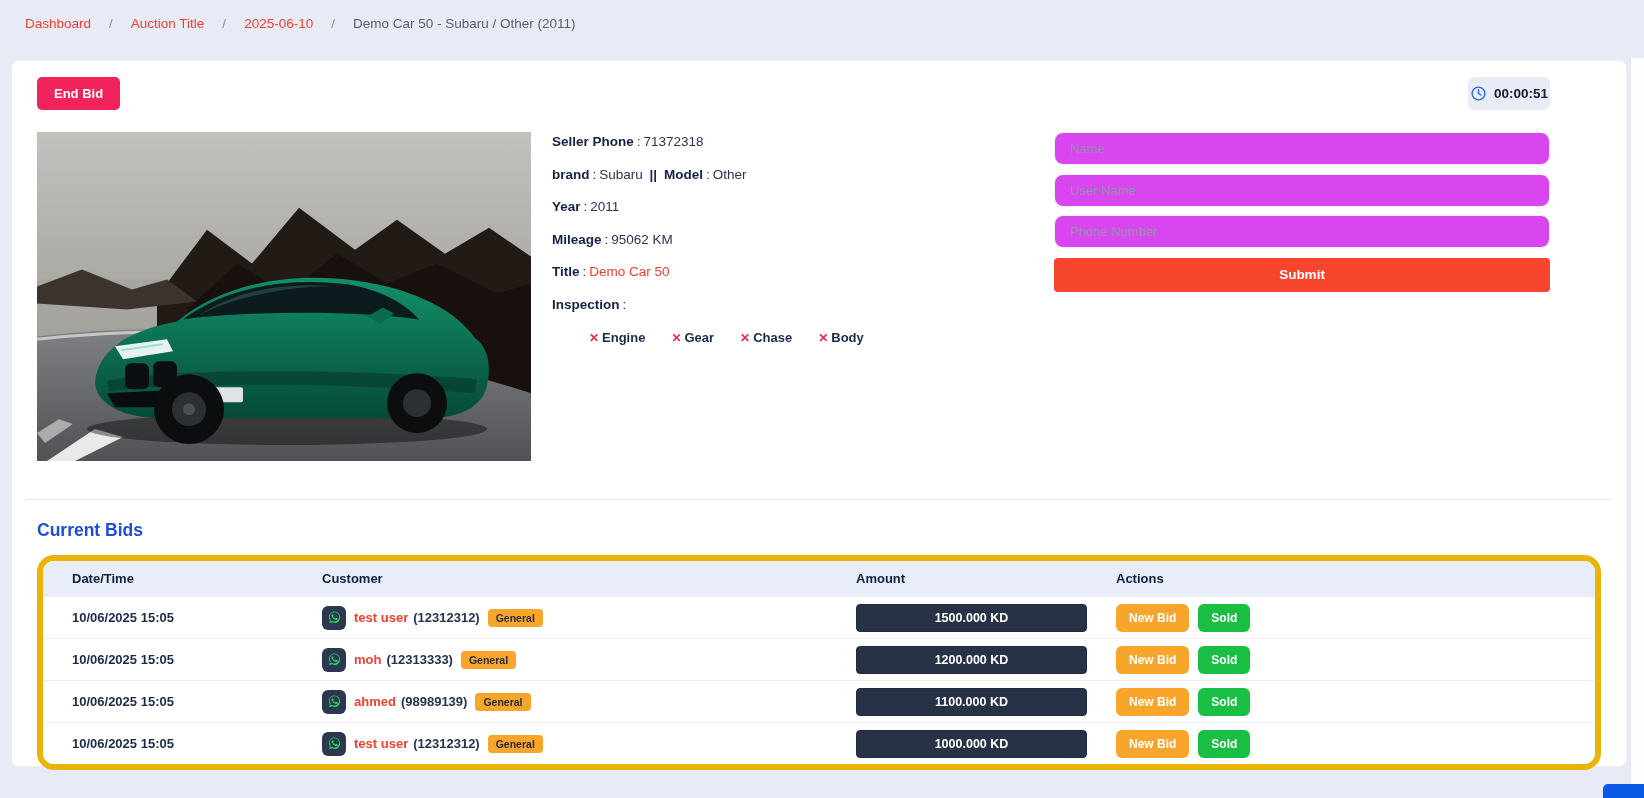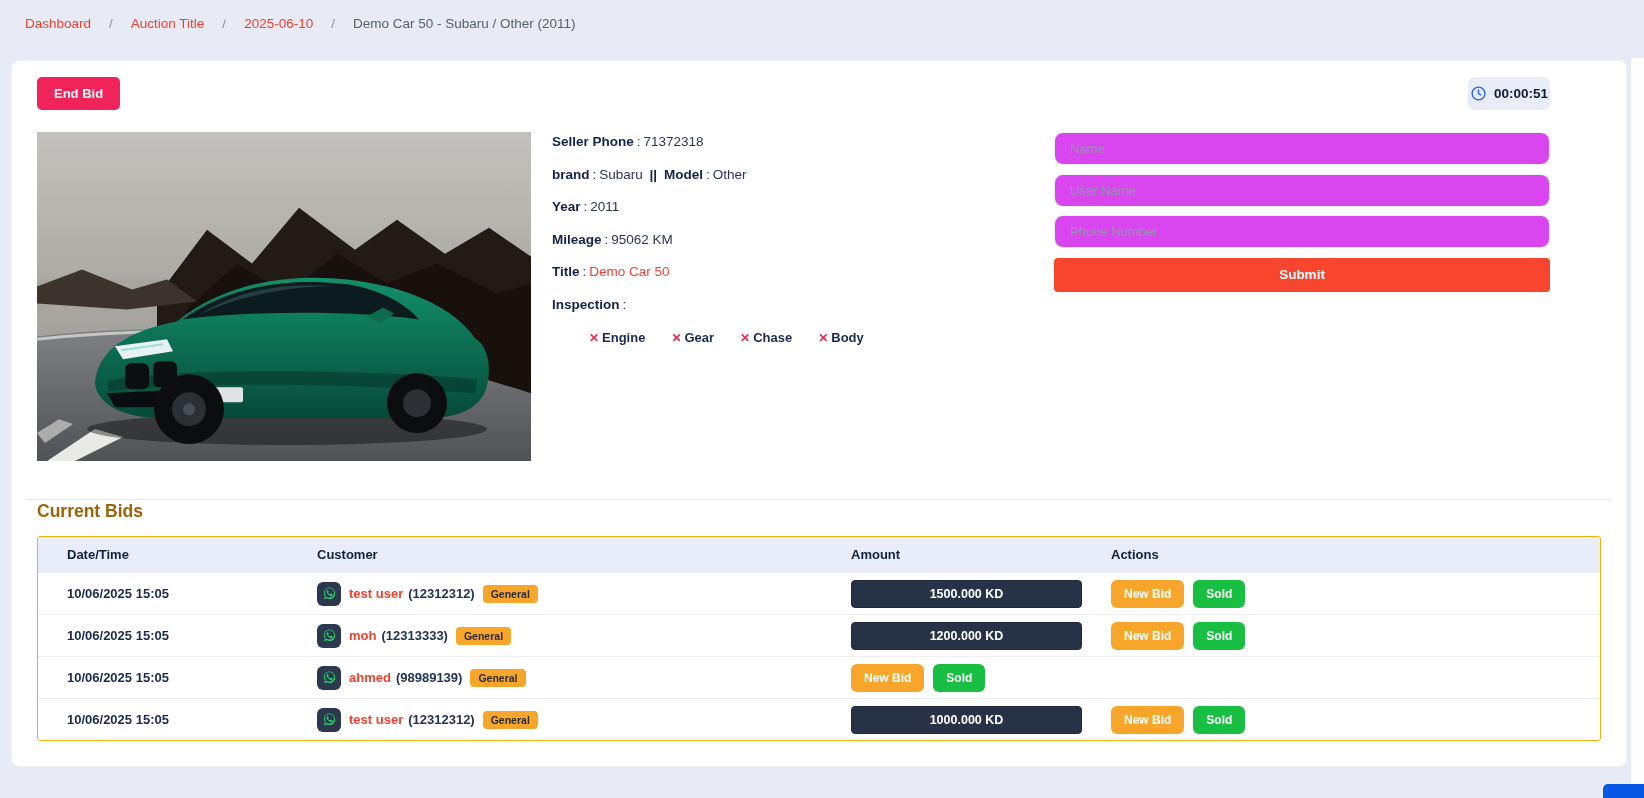--- a/index.html
+++ b/index.html
@@ -54,22 +54,22 @@
     display:block;width:100%;height:33px;background:#d946ef;border:1px solid #f2f3f6;border-radius:9px;
     padding:0 15px;font-family:inherit;font-size:13px;color:#2a3555;margin-bottom:8.5px;outline:none;
   }
   .form-col input::placeholder{color:#8f97a8}
   .submit-btn{
     width:100%;height:34px;background:var(--submit-orange);color:#fff;border:none;border-radius:4px;
     font-family:inherit;font-size:13.5px;font-weight:bold;cursor:pointer;margin-top:1px;
   }
   
   .divider{border:none;border-top:1px solid #e7e9ee;margin:38px 0 0 0}
-  .bids-heading{font-size:17.5px;font-weight:bold;color:#a16207;margin:1px 0 0 11px}
-  .bids-table{margin:14px 11px 0 11px;border:1px solid #eab308;border-radius:3px;overflow:hidden;font-size:13px}
+  .bids-heading{font-size:17.5px;font-weight:bold;color:#1d4ed8;margin:20px 0 0 11px}
+  .bids-table{margin:14px 11px 0 11px;border:6px solid #eab308;border-radius:17px;overflow:hidden;font-size:13px}
   .thead,.trow{display:grid;grid-template-columns:250px 534px 260px 1fr;align-items:center}
   .thead{background:var(--header-bg);height:35px;font-weight:bold;color:#101f3d}
   .trow{height:42px;border-top:1px solid #eceef2;background:#fff}
   .td{padding-left:29px;display:flex;align-items:center;min-width:0}
   .td.date{font-weight:bold;color:#1b2a4c}
   .wa-box{width:24px;height:24px;border-radius:6px;background:#2b3850;display:flex;align-items:center;justify-content:center;margin-right:8px;cursor:pointer;flex:none}
   .cname{color:var(--accent-red);font-weight:bold;margin-right:5px;cursor:pointer}
   .cphone{color:#243352;font-weight:600;margin-right:8px}
   .badge{background:var(--amber);color:#2a2a33;font-size:10.5px;font-weight:bold;padding:3px 8px;border-radius:4px}
   .amount-pill{
@@ -273,20 +273,23 @@
       <span class="wa-box">
         <svg viewBox="0 0 32 32" width="15" height="15">
           <path fill="#25d366" d="M16 3C9.4 3 4 8.3 4 14.9c0 2.6.8 5 2.3 7L4.5 28l6.3-1.7c1.6.9 3.4 1.4 5.2 1.4 6.6 0 12-5.3 12-11.9S22.6 3 16 3zm0 21.6c-1.8 0-3.5-.5-5-1.4l-.4-.2-3.7 1 1-3.6-.3-.4c-1.1-1.6-1.7-3.5-1.7-5.4 0-5.4 4.5-9.8 10-9.8s10 4.4 10 9.8-4.4 10-9.9 10zm5.5-7.3c-.3-.2-1.8-.9-2-1-.3-.1-.5-.2-.7.2-.2.3-.8 1-.9 1.2-.2.2-.3.2-.6.1-.3-.2-1.3-.5-2.4-1.5-.9-.8-1.5-1.8-1.7-2.1-.2-.3 0-.5.1-.6l.5-.6c.2-.2.2-.3.3-.5.1-.2 0-.4 0-.6-.1-.2-.7-1.7-1-2.3-.2-.6-.5-.5-.7-.5h-.6c-.2 0-.6.1-.9.4-.3.3-1.1 1.1-1.1 2.7s1.2 3.1 1.3 3.3c.2.2 2.3 3.5 5.5 4.9.8.3 1.4.5 1.9.7.8.2 1.5.2 2 .1.6-.1 1.8-.8 2.1-1.5.3-.7.3-1.3.2-1.5-.1-.1-.3-.2-.6-.4z"></path>
         </svg>
       </span>
       <span class="cname">ahmed</span>
       <span class="cphone">(98989139)</span>
       <span class="badge">General</span>
     </div>
     <div class="td">
+      <span class="amount-pill">1100.000 KD</span>
+    </div>
+    <div class="td">
       <button class="act-btn btn-newbid">New Bid</button>
       <button class="act-btn btn-sold">Sold</button>
     </div>
   </div>
 
   <div class="trow">
     <div class="td date">10/06/2025 15:05</div>
     <div class="td">
       <span class="wa-box">
         <svg viewBox="0 0 32 32" width="15" height="15">

